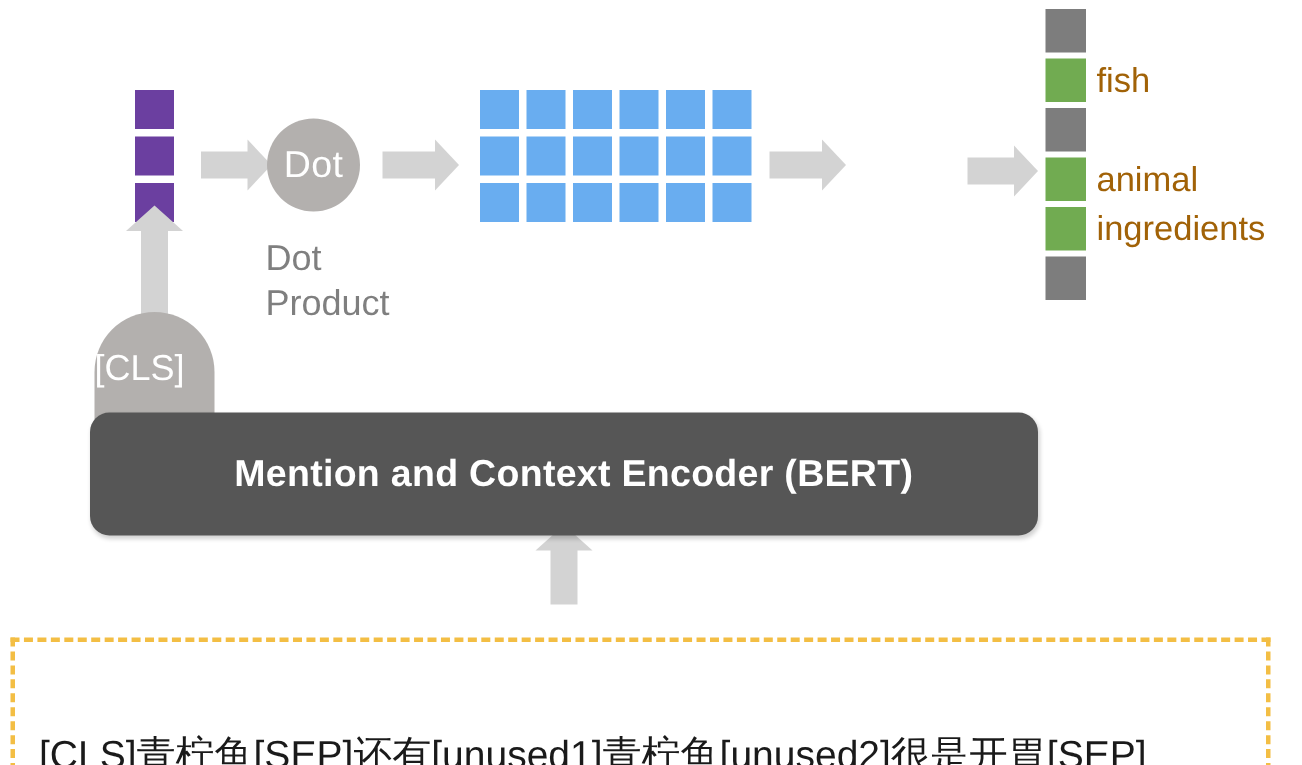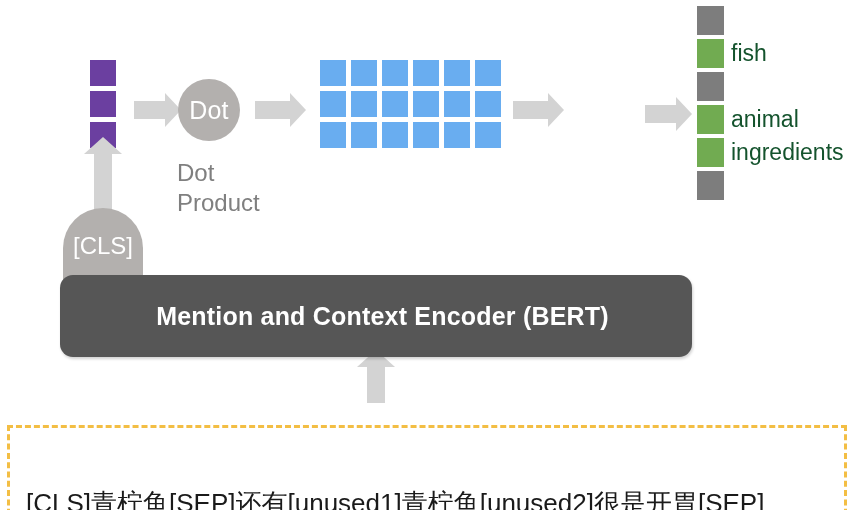--- a/index.html
+++ b/index.html
@@ -61,21 +61,21 @@
     width: 27px;
     height: 29px;
   }
   .out-sq.gray  { background: #7D7D7D; }
   .out-sq.green { background: #71AB51; }
   .out-label {
     position: absolute;
     left: 34px;
     top: -2px;
     font-size: 23px;
-    color: #14532d;
+    color: #a16207;
     white-space: nowrap;
     line-height: 32px;
   }
 
   
   .ellipse {
     position: absolute;
     background: #B3B0AE;
     border-radius: 50%;
     color: #ffffff;
@@ -107,21 +107,20 @@
     width: 80px;
     height: 82px;
     background: #B3B0AE;
     border-radius: 40px 40px 6px 6px;
   }
   #cls-text {
     position: absolute;
     left: 63px;
     top: 232px;
     width: 80px;
-    text-align: center;
     color: #ffffff;
     font-size: 24px;
   }
 
   
   #encoder-box {
     position: absolute;
     left: 60px;
     top: 275px;
     width: 632px;

